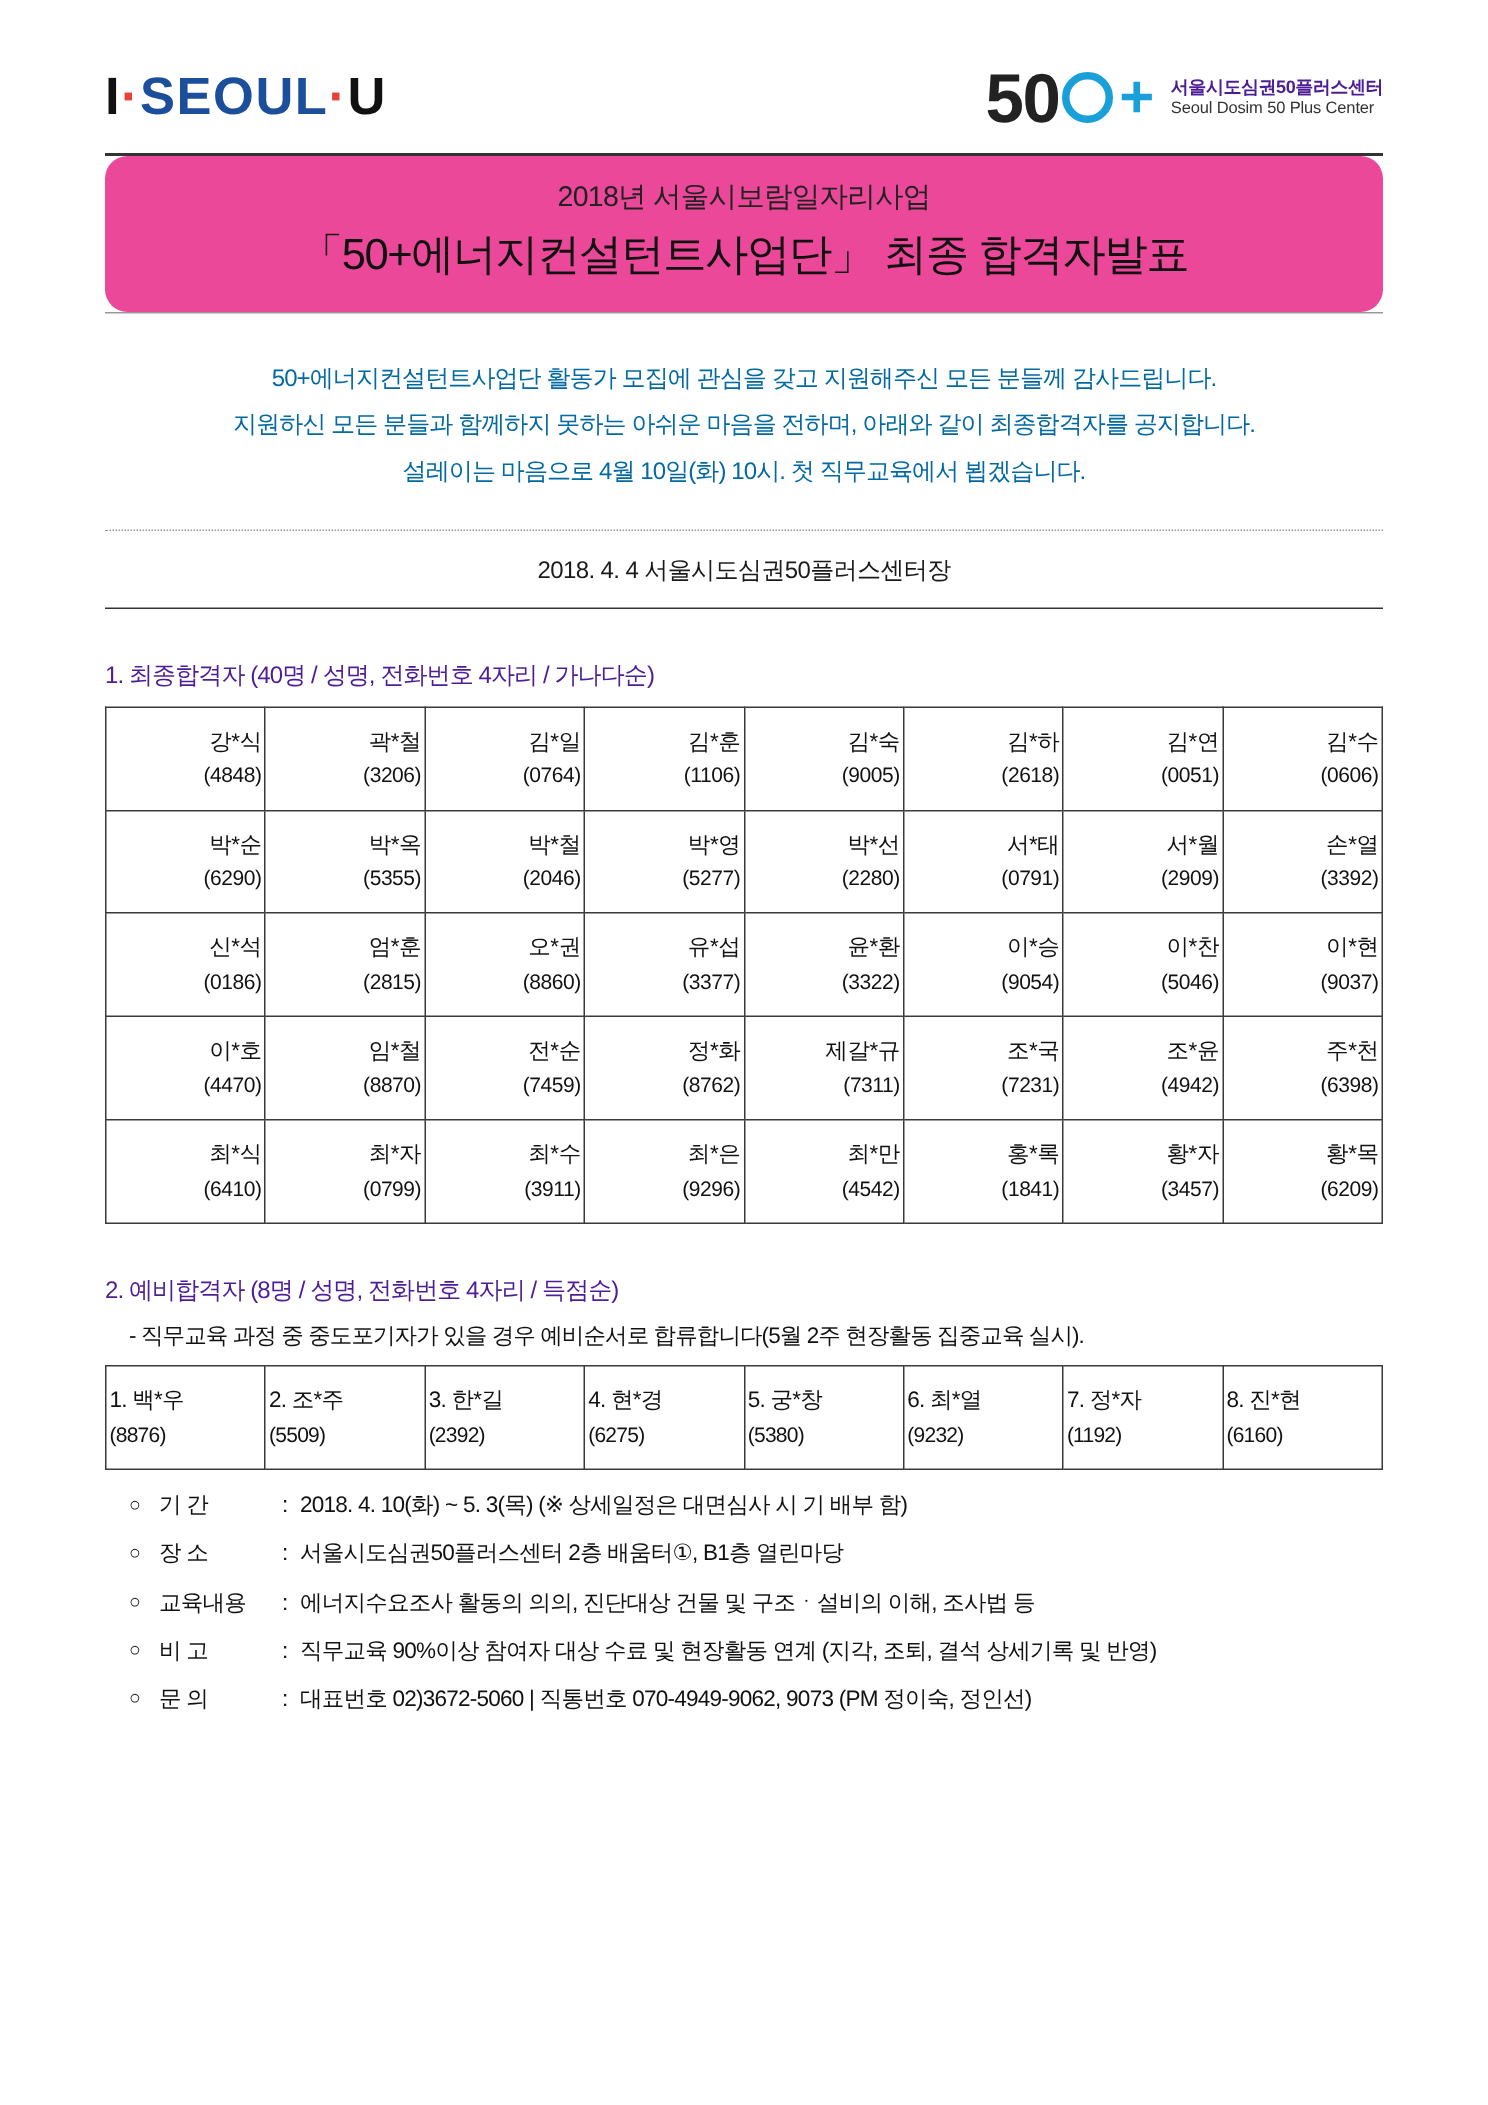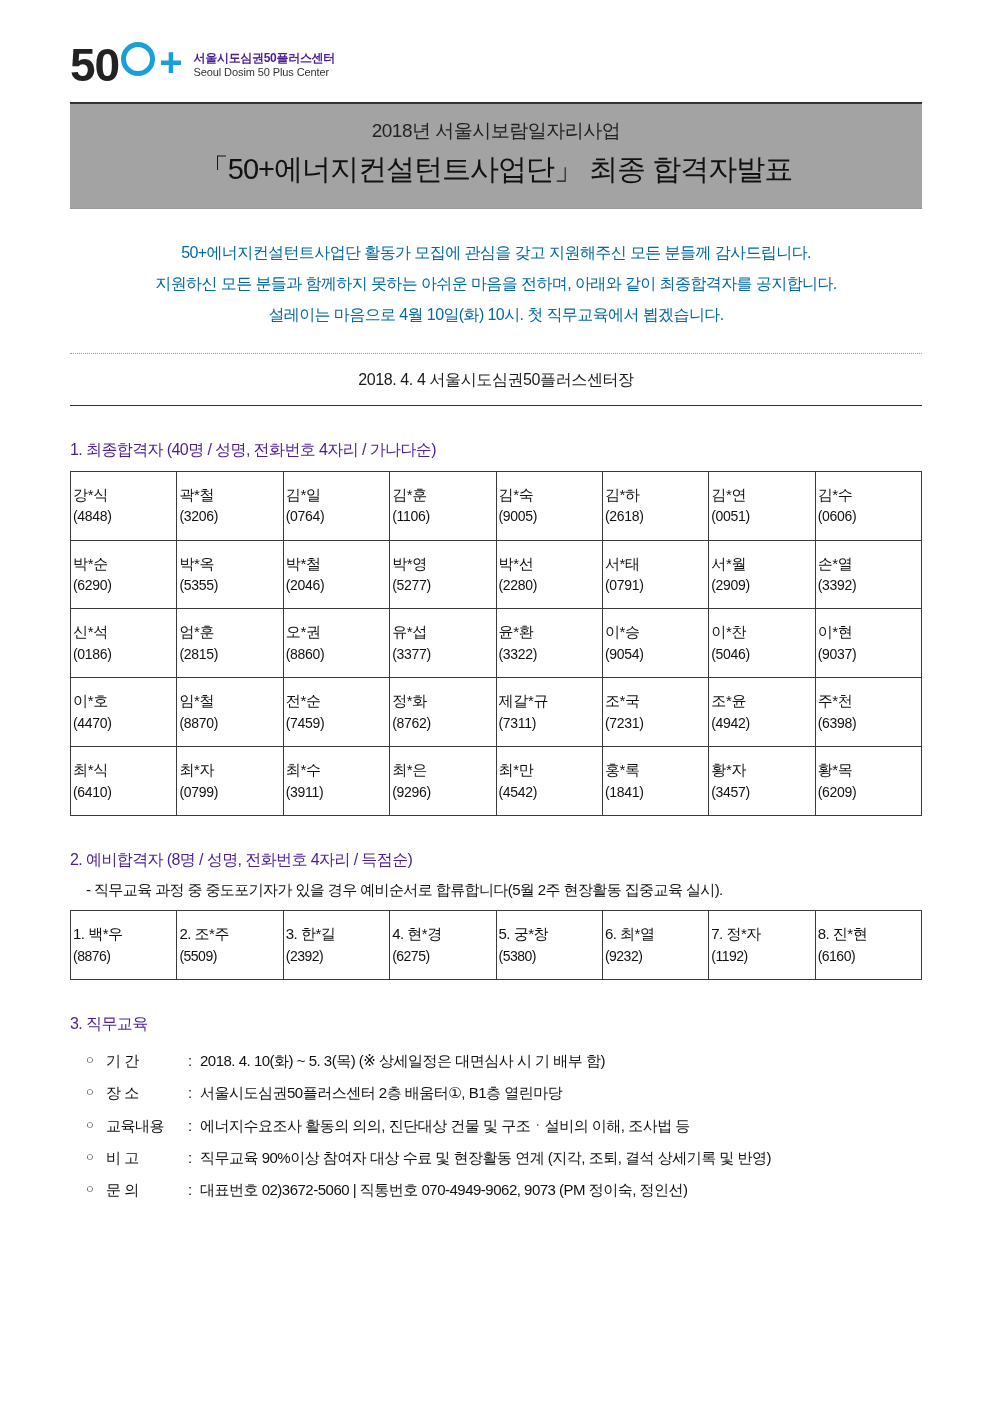--- a/index.html
+++ b/index.html
@@ -50,21 +50,21 @@
   .center-logo {
     display: flex;
     align-items: center;
     gap: 12px;
   }
   .fiftyplus {
     font-size: 46px;
     font-weight: bold;
     color: #222;
     display: flex;
-    align-items: flex-start;
+    align-items: center;
     letter-spacing: -1px;
     line-height: 1;
   }
   .fiftyplus .ring {
     display: inline-block;
     width: 34px;
     height: 34px;
     border: 5px solid #1aa0d8;
     border-radius: 50%;
     margin: 0 2px;
@@ -90,23 +90,24 @@
     letter-spacing: -0.1px;
   }
 
   
   .title-wrap {
     margin: 16px 70px 0 70px;
     border-top: 2px solid #333;
     border-bottom: 1px solid #999;
   }
   .title-band {
-    background: #a3a3a3;
+    background: #ec4899;
     text-align: center;
     padding: 14px 10px 18px 10px;
+    border-radius: 15px;
   }
   .title-small {
     font-size: 19px;
     color: #222;
     letter-spacing: -0.5px;
     margin-bottom: 6px;
   }
   .title-main {
     font-size: 29px;
     font-weight: normal;
@@ -148,21 +149,21 @@
   }
 
   table.names {
     margin: 0 70px;
     width: calc(992px - 140px);
     border-collapse: collapse;
     table-layout: fixed;
   }
   table.names td {
     border: 1px solid #3a3a3a;
-    text-align: left;
+    text-align: right;
     font-size: 15px;
     line-height: 1.55;
     padding: 11px 2px 12px 2px;
     letter-spacing: -0.3px;
     color: #111;
   }
   table.names td .nm {
     display: block;
   }
   table.names td .ph {
@@ -222,20 +223,23 @@
   .info-row .value {
     flex: 1;
   }
 </style>
 </head>
 <body>
 
 <div class="page">
 
   <div class="logo-row">
+    <div class="iseoulu">
+      <span>I</span><span class="dot">·</span><span class="blue">SEOUL</span><span class="dot">·</span><span>U</span>
+    </div>
     <div class="center-logo">
       <div class="fiftyplus">
         <span>50</span>
           <span class="ring"></span>
           <span class="plus">+</span>
       </div>
       <div class="center-name">
         <div class="kr">서울시도심권50플러스센터</div>
         <div class="en">Seoul Dosim 50 Plus Center</div>
       </div>
@@ -445,21 +449,20 @@
         <td><span>3. 한*길</span><span class="ph">(2392)</span></td>
         <td><span>4. 현*경</span><span class="ph">(6275)</span></td>
         <td><span>5. 궁*창</span><span class="ph">(5380)</span></td>
         <td><span>6. 최*열</span><span class="ph">(9232)</span></td>
         <td><span>7. 정*자</span><span class="ph">(1192)</span></td>
         <td><span>8. 진*현</span><span class="ph">(6160)</span></td>
       </tr>
     </tbody>
   </table>
 
-  <div class="section-title">3. 직무교육</div>
   <div class="info-list">
     <div class="info-row">
       <span class="bullet">○</span>
       <span class="label">기        간</span>
       <span class="colon">:</span>
       <span class="value">2018. 4. 10(화) ~ 5. 3(목) (※ 상세일정은 대면심사 시 기 배부 함)</span>
     </div>
     <div class="info-row">
       <span class="bullet">○</span>
       <span class="label">장        소</span>

